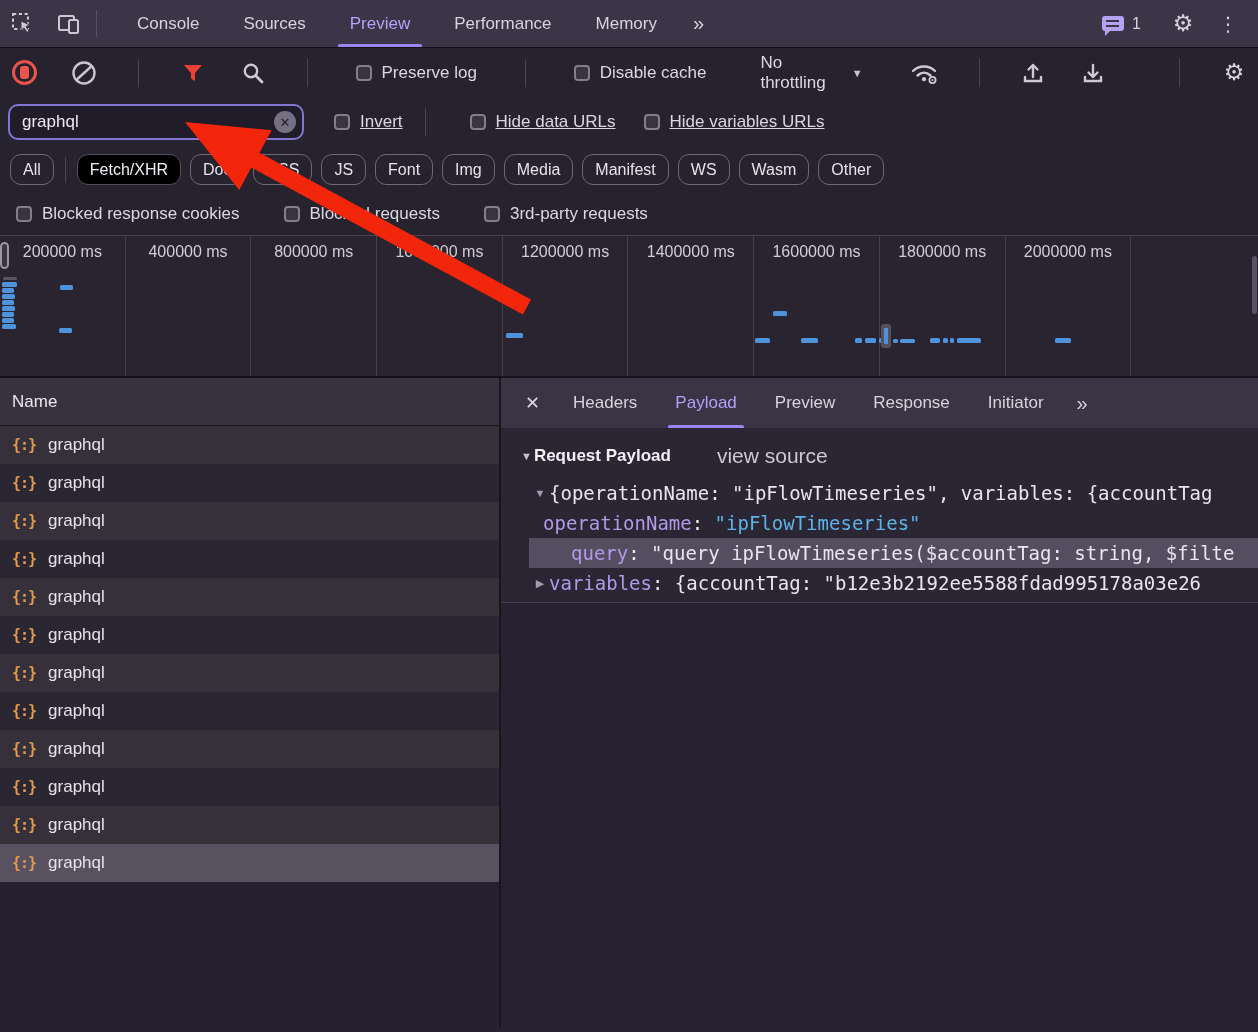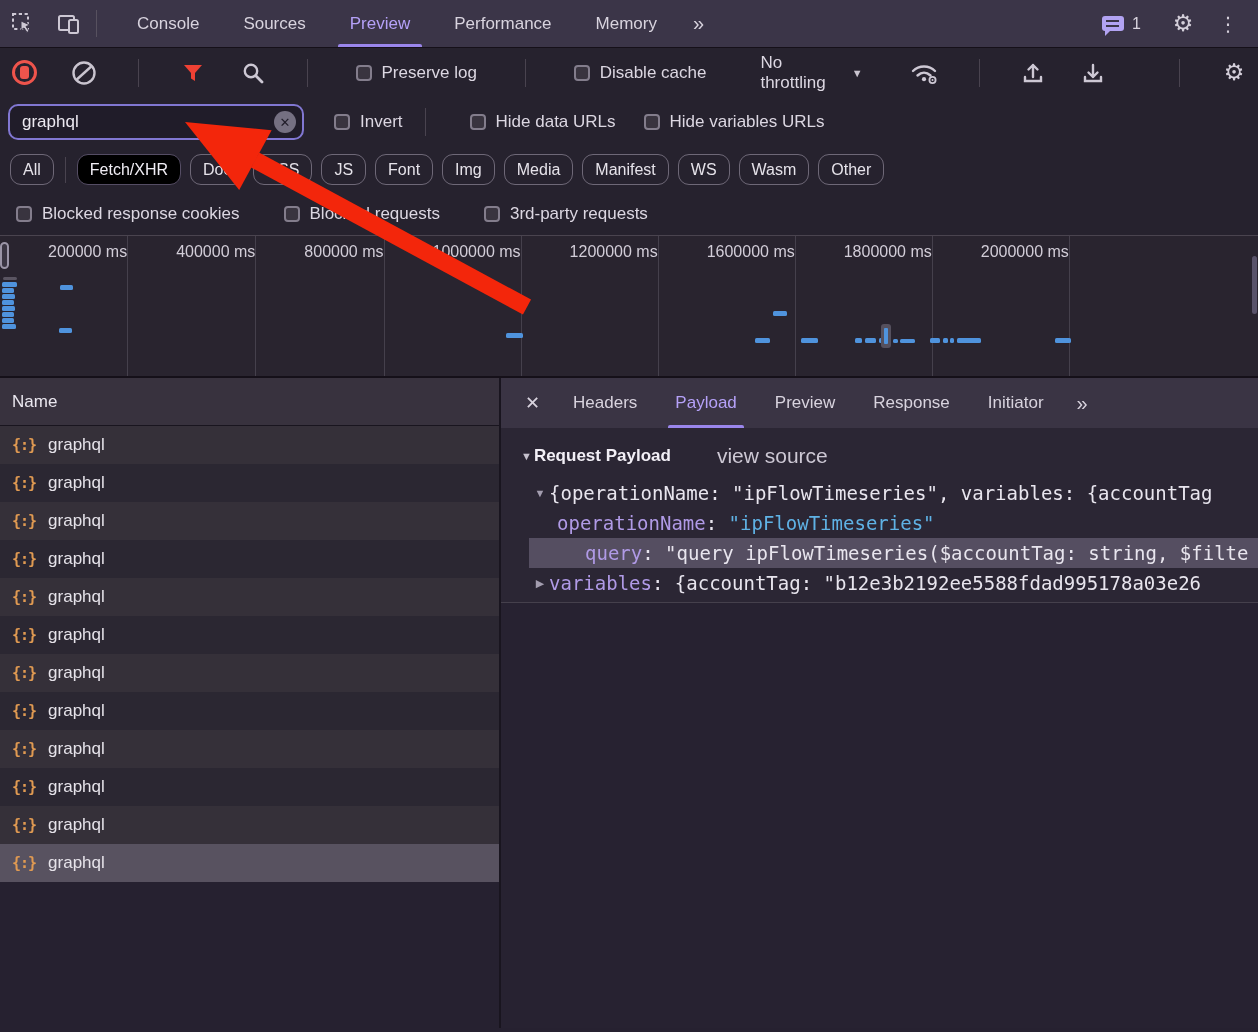--- a/index.html
+++ b/index.html
@@ -38,32 +38,32 @@
   .cb-label { font-size:17px; color:#dcd7e2; white-space:nowrap; }
   .throttle { display:flex; align-items:center; gap:26px; padding:0 14px; cursor:pointer; }
   .throttle .lbl { font-size:17px; color:#dcd7e2; }
   .throttle .caret { font-size:11px; color:#c9c4cf; }
   .toolbar .spacer { flex:1; }
   
   .filter-row { height:50px; background:#26222e; display:flex; align-items:center; padding:0 8px; }
   .filter-input { position:relative; width:296px; height:36px; border:2px solid #8177d2; border-radius:10px; background:#201c29; display:flex; align-items:center; padding:0 34px 0 12px; }
   .filter-input .val { font-size:17px; color:#ece9f1; }
   .clear-x { position:absolute; right:6px; top:50%; transform:translateY(-50%); width:22px; height:22px; border-radius:50%; background:#757082; color:#201c29; font-size:13px; display:flex; align-items:center; justify-content:center; cursor:pointer; }
-  .filter-row .cb-group { margin-left:22px; }
+  .filter-row .cb-group { margin-left:22px;text-decoration:underline; }
   
   .chips-row { height:45px; background:#26222e; display:flex; align-items:center; padding:0 10px; gap:9px; }
   .chip { height:31px; display:flex; align-items:center; padding:0 12px; border:1.5px solid #6e6877; border-radius:11px; font-size:16px; color:#e6e3ea; cursor:pointer; white-space:nowrap; }
   .chip.selected { background:#000000; border-color:#554d64; color:#f1eef5; }
   .chip-sep { width:1px; height:26px; background:#49434f; margin:0 2px; }
   
   .blocked-row { height:44px; background:#26222e; display:flex; align-items:center; padding:0 8px; gap:28px; border-bottom:1px solid #4a444f; }
   
   .timeline { position:relative; height:142px; background:#29242f; border-bottom:2px solid #151019; overflow:hidden; }
   .tl-cols { position:absolute; inset:0; display:flex; }
-  .tl-col { flex:0 0 125.7px; border-right:1px solid #45404c; padding-top:7px; text-align:center; font-size:16px; color:#d2cdd8; white-space:nowrap; overflow:visible;padding-left:48px; }
+  .tl-col { flex:0 0 125.7px; border-right:1px solid #45404c; padding-top:7px; text-align:center; font-size:16px; color:#d2cdd8; white-space:nowrap; overflow:visible; }
   .tl-bar { position:absolute; border-radius:1.5px; }
   .tl-handle { position:absolute; left:0; top:6px; width:9px; height:27px; border:2px solid #9a94a6; border-radius:6px; background:#3a3542; }
   .tl-marker { position:absolute; background:#55505e; border-radius:3px; }
   .tl-marker-line { position:absolute; background:#4f93dd; border-radius:1px; }
   .tl-scroll { position:absolute; right:1px; top:20px; width:5px; height:58px; border-radius:3px; background:#59536a; }
   
   .main { display:flex; height:650px; }
   .left-pane { width:501px; border-right:2px solid #19151f; display:flex; flex-direction:column; background:#262130; }
   .list-header { height:48px; background:#38323e; border-bottom:1px solid #19151f; display:flex; align-items:center; padding:0 12px; font-size:17px; color:#eae7ef; }
   .rows { flex:1; overflow:hidden; }
@@ -81,21 +81,21 @@
   .dtab.active::after { content:""; position:absolute; left:12px; right:12px; bottom:0; height:3px; border-radius:2px 2px 0 0; background:#9a86ec; }
   .payload { flex:1; display:flex; flex-direction:column; min-height:0; }
   .pl-header { display:flex; align-items:center; padding:16px 0 10px 20px; }
   .pl-header .tri { font-size:11px; color:#c6c1cd; margin-right:2px; }
   .pl-title { font-size:17px; font-weight:bold; color:#f2eff6; }
   .pl-viewsrc { margin-left:46px; font-size:21px; color:#cdc8d4; cursor:pointer; }
   .plines { font-family:"DejaVu Sans Mono", monospace; font-size:19px; }
   .pline { display:flex; align-items:center; height:30px; white-space:pre; overflow:hidden; }
   .pline .tri { font-family:"Liberation Sans", sans-serif; font-size:11px; color:#a39daf; width:18px; flex:0 0 auto; text-align:center; }
   .pline.l1 { padding-left:30px; }
-  .pline.l2 { padding-left:56px; }
+  .pline.l2 { padding-left:42px; }
   .pline.hl { background:#554e61;margin-left:28px; }
   .seg-key { color:#b09ae6; }
   .seg-string { color:#5fb2e5; }
   .seg-plain { color:#e8e5ee; }
   .pl-divider { border-bottom:1px solid #45404c; margin-top:4px; }
   .pl-rest { flex:1; background:#272231; }
   
   .sicon { display:block; }
   
   #arrow-svg { position:absolute; inset:0; pointer-events:none; z-index:50; }
@@ -264,20 +264,21 @@
     </div>
   </div>
 
   <div class="timeline" id="timeline">
     <div class="tl-cols" id="tl-cols">
         <div class="tl-col"><span>200000 ms</span></div>
         <div class="tl-col"><span>400000 ms</span></div>
         <div class="tl-col"><span>800000 ms</span></div>
         <div class="tl-col"><span>1000000 ms</span></div>
         <div class="tl-col"><span>1200000 ms</span></div>
+        <div class="tl-col"><span>1400000 ms</span></div>
         <div class="tl-col"><span>1600000 ms</span></div>
         <div class="tl-col"><span>1800000 ms</span></div>
         <div class="tl-col"><span>2000000 ms</span></div>
       </div>
     <div class="tl-handle"></div>
     <div class="tl-scroll"></div>
   <div class="tl-bar" style="left: 3px; top: 41px; width: 14px; height: 3px; background: rgb(90, 85, 98);"></div>
       <div class="tl-bar" style="left: 2px; top: 46px; width: 15px; height: 5px; background: rgb(79, 147, 221);"></div>
       <div class="tl-bar" style="left: 2px; top: 52px; width: 12px; height: 5px; background: rgb(79, 147, 221);"></div>
       <div class="tl-bar" style="left: 2px; top: 58px; width: 13px; height: 5px; background: rgb(79, 147, 221);"></div>

